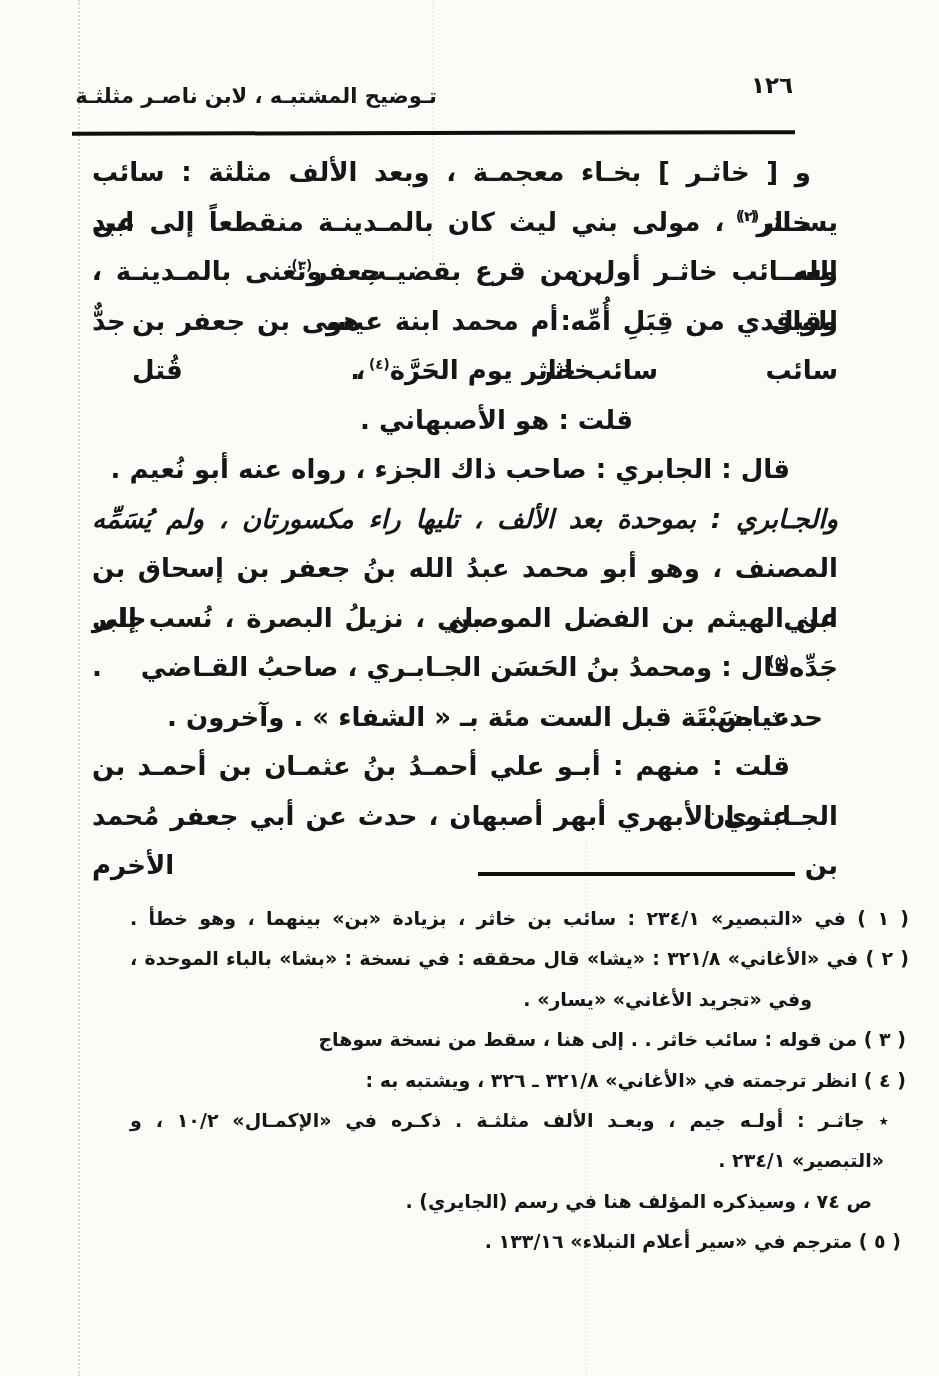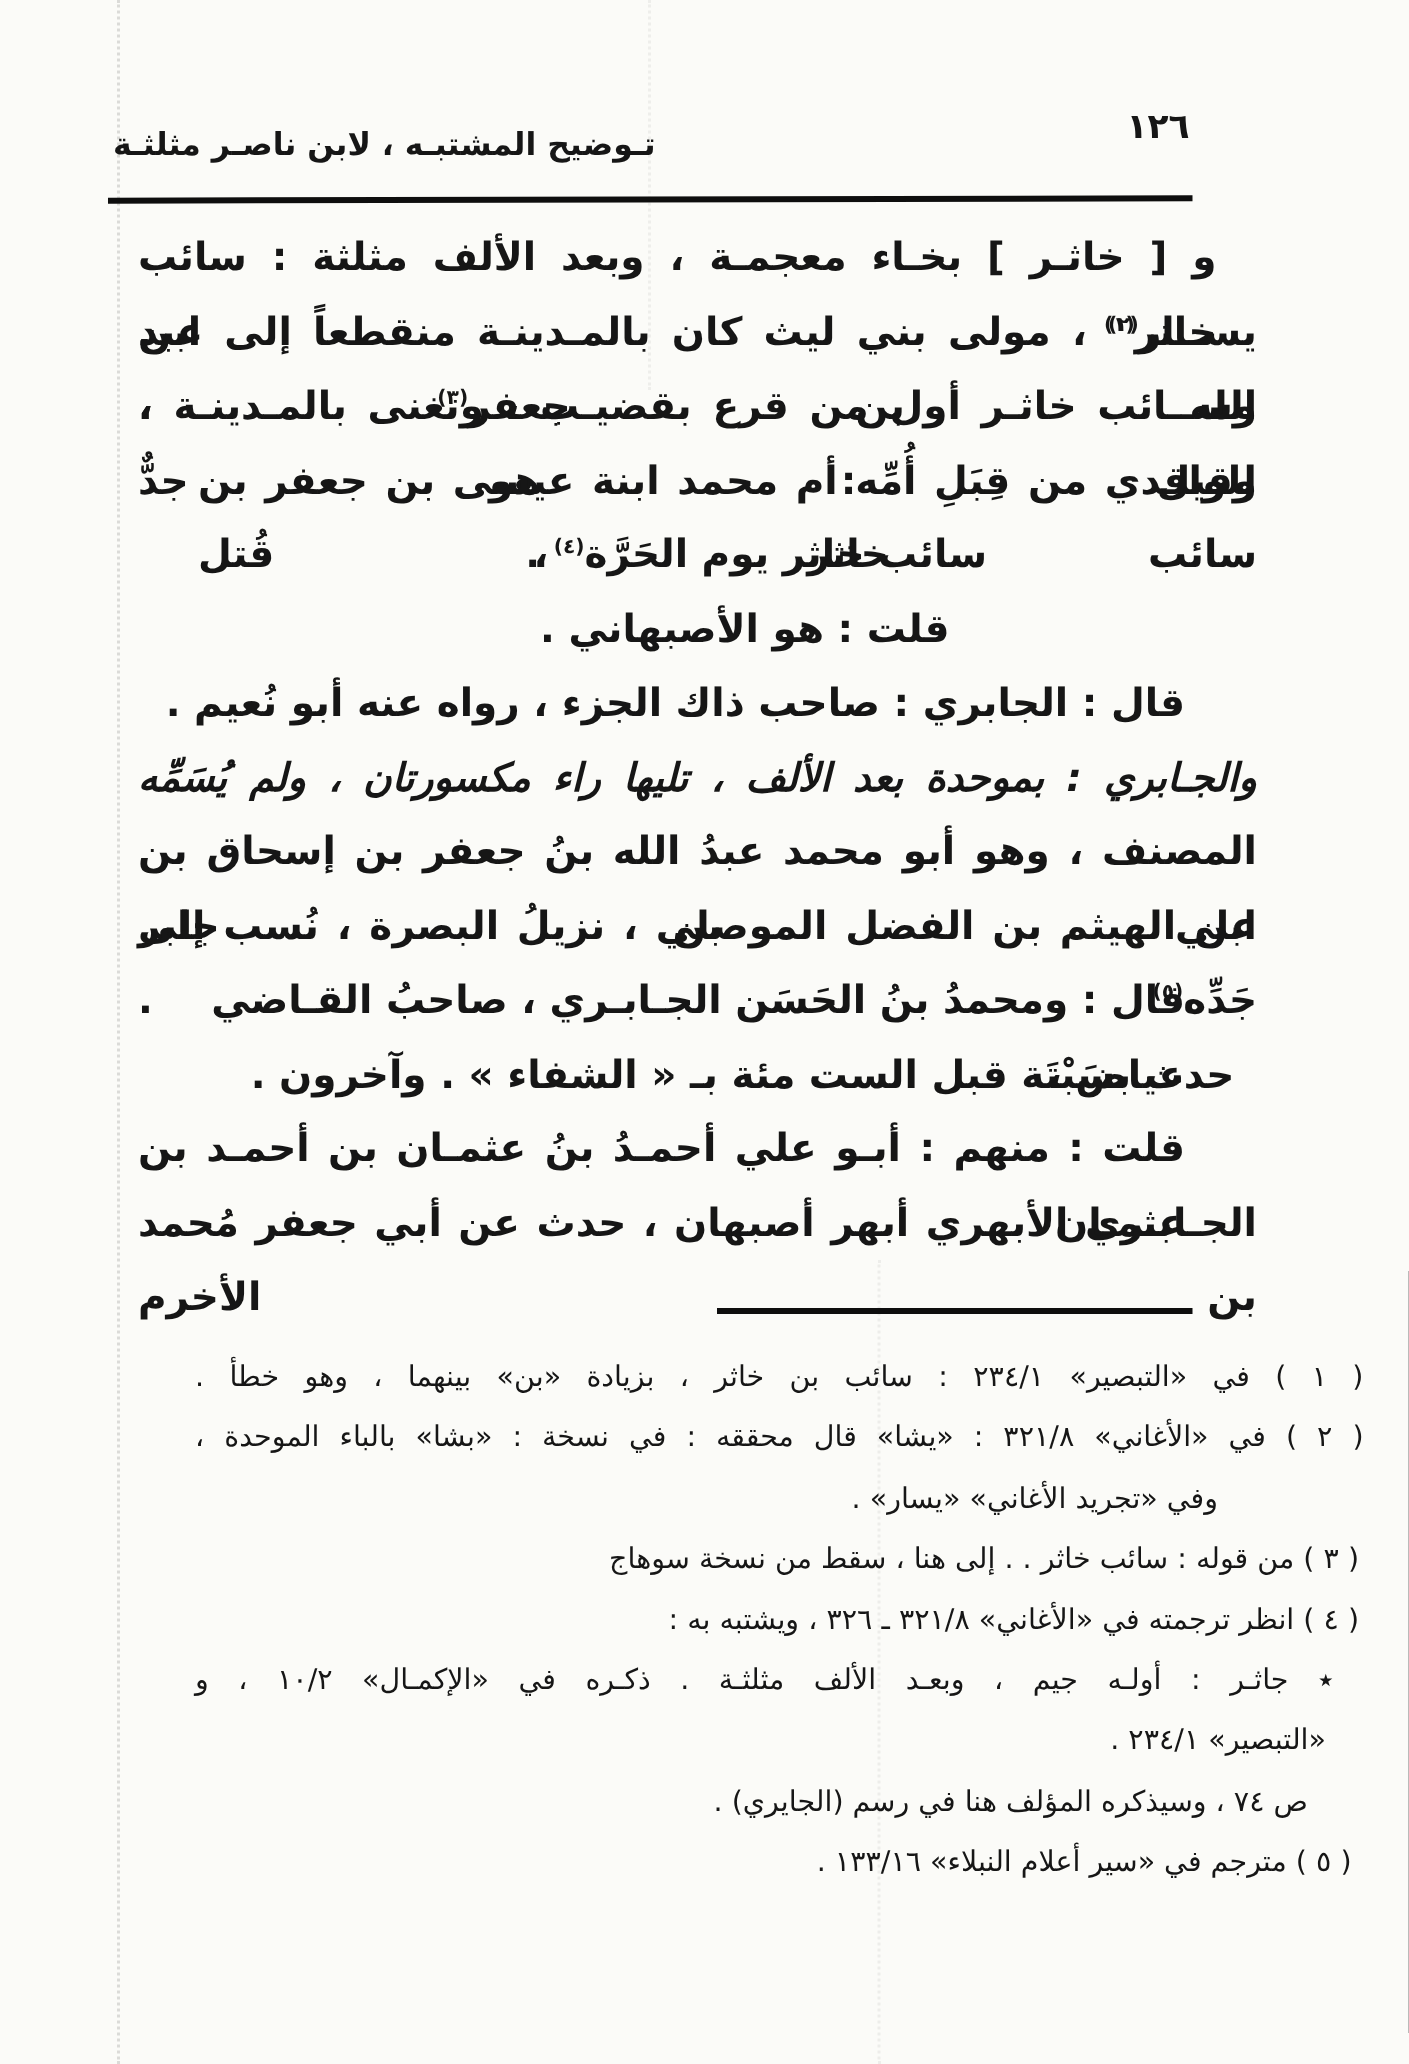--- a/index.html
+++ b/index.html
@@ -42,21 +42,21 @@
     position:absolute; top:872px; left:478px; width:317px; height:4px;
     background:#0e0e0e;
   }
 
   
   .footnotes{
     position:absolute; top:898px; right:30px; left:90px;
   }
   .footnote-line{
     height:40.4px; line-height:40.4px;
-    font-size:19px; font-weight:400; text-align:right;margin-left:40px;
+    font-size:19px; font-weight:700; text-align:right;margin-left:40px;
   }
 
   .j{ text-align:justify; text-align-last:justify; }
   .fnref{
     font-size:.52em; font-weight:700; vertical-align:super;
     letter-spacing:-1px; line-height:0;
   }
 </style>
 </head>
 <body>

